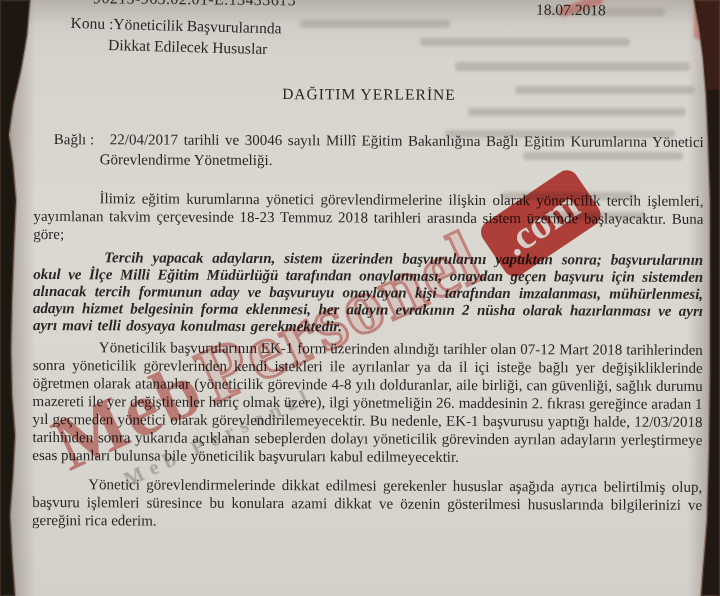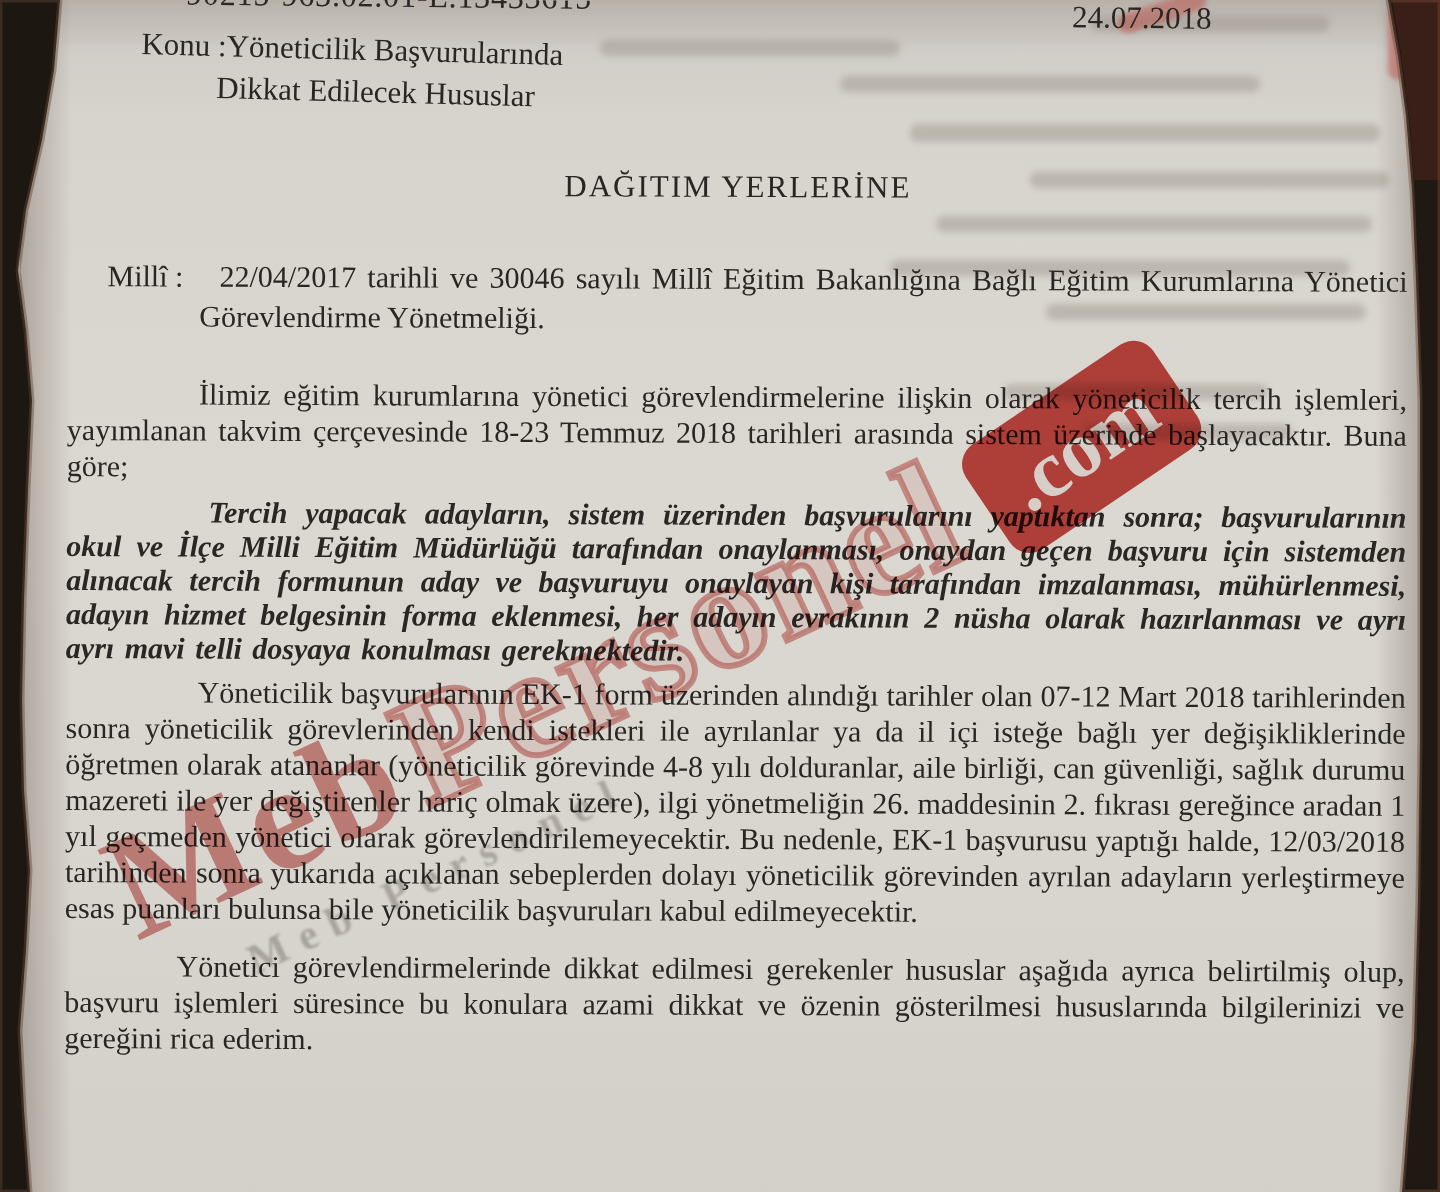--- a/index.html
+++ b/index.html
@@ -83,32 +83,32 @@
   <div class="smudge" style="left:502px;top:192px;width:132px;height:8px;"></div>
   <div class="smudge" style="left:542px;top:212px;width:104px;height:8px;"></div>
   <div class="red-smudge" style="left:558px;top:1px;width:46px;height:10px;transform:rotate(-18deg);"></div>
   <div class="red-smudge" style="left:694px;top:2px;width:16px;height:38px;"></div>
 
   <div class="content">
 
     <div class="refline">
       <span>90215-963.02.01-E.13433615</span>
     </div>
-    <div class="dateline">24.07.2018</div>
+    <div class="dateline">18.07.2018</div>
 
     <div class="konu">
       <div class="l1">Konu :Yöneticilik Başvurularında</div>
       <div class="l2">Dikkat Edilecek Hususlar</div>
     </div>
 
     <div class="column">
       <div class="heading">DAĞITIM YERLERİNE</div>
 
       <div class="ilgi">
-        <span class="label">Millî :</span>
+        <span class="label">Bağlı :</span>
         <div class="ilgi-text-wrap">22/04/2017 tarihli ve 30046 sayılı Millî Eğitim Bakanlığına Bağlı Eğitim Kurumlarına Yönetici Görevlendirme Yönetmeliği.</div>
       </div>
 
       <p class="body p1">İlimiz eğitim kurumlarına yönetici görevlendirmelerine ilişkin olarak yöneticilik tercih işlemleri, yayımlanan takvim çerçevesinde 18-23 Temmuz 2018 tarihleri arasında sistem üzerinde başlayacaktır. Buna göre;</p>
       <p class="body p2">Tercih yapacak adayların, sistem üzerinden başvurularını yaptıktan sonra; başvurularının okul ve İlçe Milli Eğitim Müdürlüğü tarafından onaylanması, onaydan geçen başvuru için sistemden alınacak tercih formunun aday ve başvuruyu onaylayan kişi tarafından imzalanması, mühürlenmesi, adayın hizmet belgesinin forma eklenmesi, her adayın evrakının  2 nüsha olarak hazırlanması ve  ayrı ayrı mavi telli dosyaya konulması gerekmektedir.</p>
       <p class="body p3">Yöneticilik başvurularının EK-1 form üzerinden alındığı tarihler olan 07-12 Mart 2018 tarihlerinden sonra yöneticilik görevlerinden kendi istekleri ile ayrılanlar ya da il içi isteğe bağlı yer değişikliklerinde öğretmen olarak atananlar (yöneticilik görevinde 4-8 yılı dolduranlar, aile birliği, can güvenliği, sağlık durumu mazereti ile yer değiştirenler hariç olmak üzere), ilgi yönetmeliğin 26. maddesinin 2. fıkrası gereğince aradan 1 yıl geçmeden yönetici olarak görevlendirilemeyecektir. Bu nedenle, EK-1 başvurusu yaptığı halde, 12/03/2018 tarihinden sonra yukarıda açıklanan sebeplerden dolayı yöneticilik görevinden ayrılan adayların yerleştirmeye esas puanları bulunsa bile yöneticilik başvuruları kabul edilmeyecektir.</p>
       <p class="body p4">Yönetici görevlendirmelerinde dikkat edilmesi gerekenler hususlar aşağıda ayrıca belirtilmiş olup, başvuru işlemleri süresince bu konulara azami dikkat ve özenin gösterilmesi hususlarında bilgilerinizi ve gereğini rica ederim.</p>
     </div>
   </div>
 

